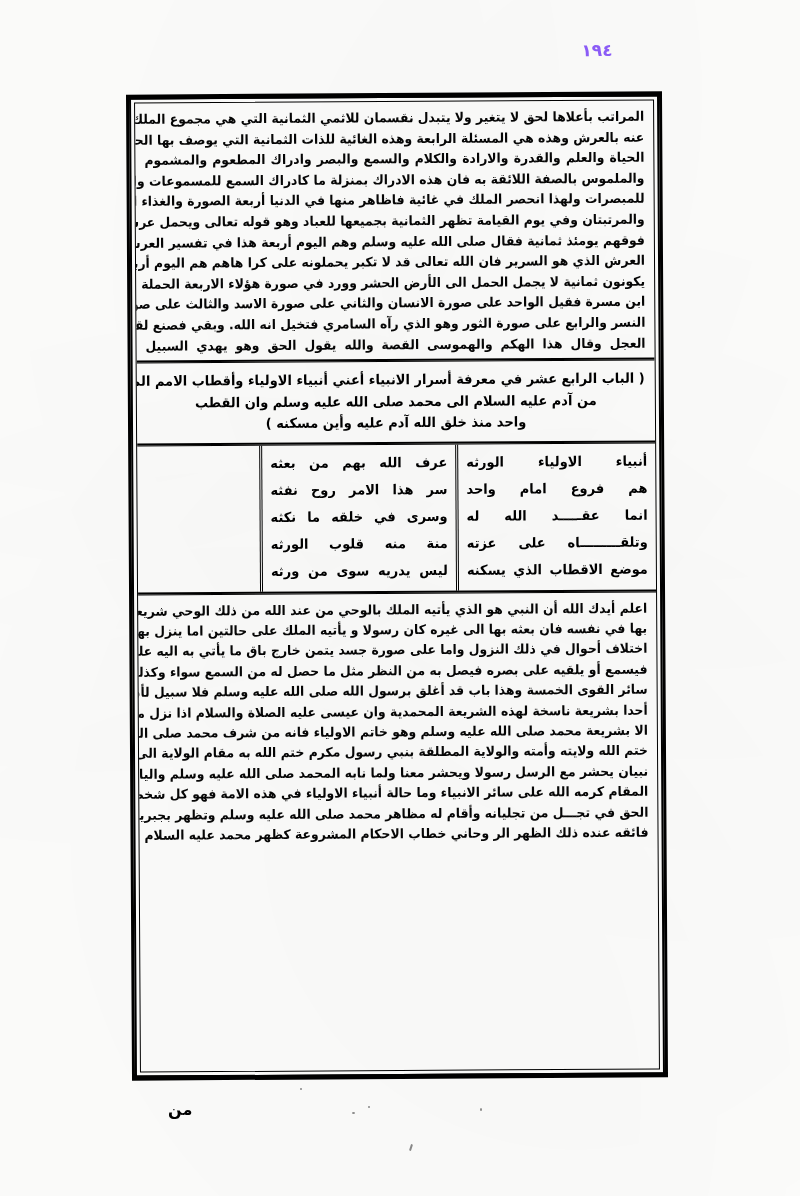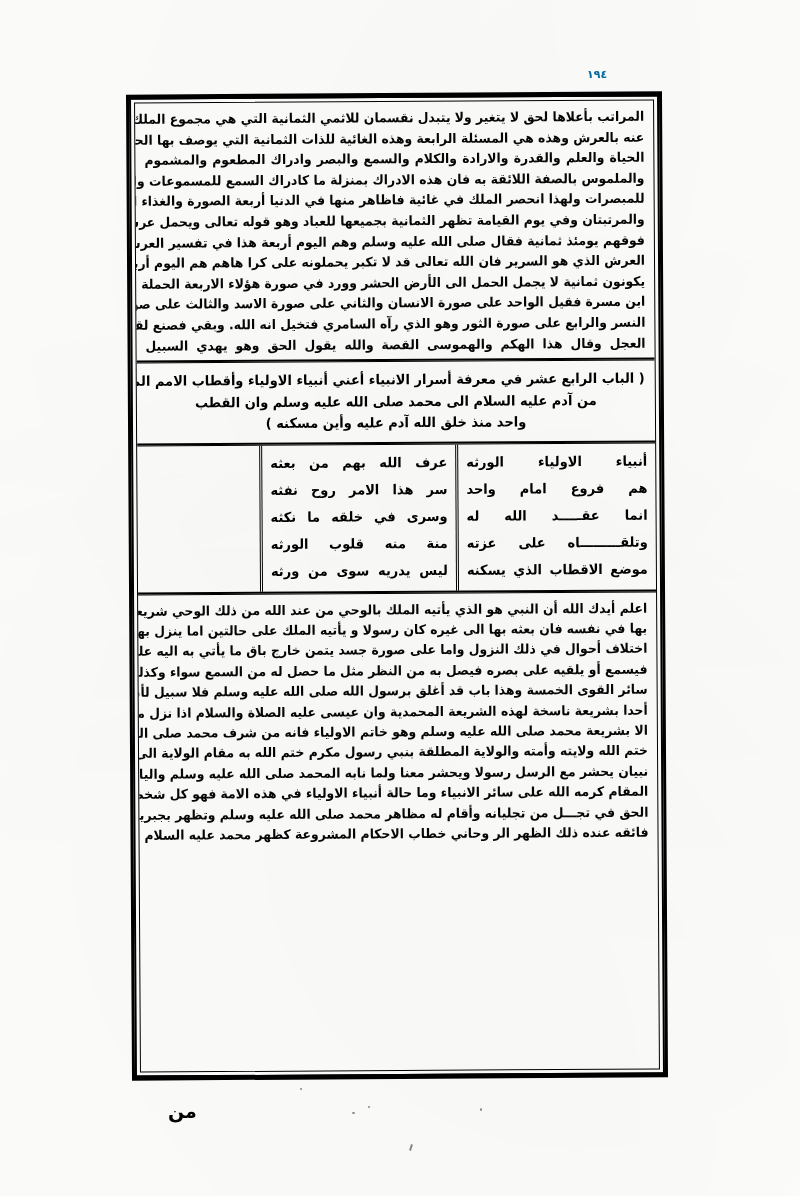--- a/index.html
+++ b/index.html
@@ -31,28 +31,28 @@
     background:
       radial-gradient(circle at 12% 8%,  rgba(0,0,0,.022) 0 28%, transparent 60%),
       radial-gradient(circle at 88% 22%, rgba(0,0,0,.018) 0 24%, transparent 62%),
       radial-gradient(circle at 30% 92%, rgba(0,0,0,.025) 0 30%, transparent 66%),
       radial-gradient(circle at 72% 70%, rgba(0,0,0,.015) 0 26%, transparent 64%);
   }
 
   
   .folio-number {
     position: absolute;
-    top: 68px;
+    top: 40px;
     left: 552px;
     width: 90px;
     text-align: center;
     font-family: "DejaVu Sans", sans-serif;
-    font-size: 11px;
-    font-weight: 700;
-    color: #0369a1;
+    font-size: 17px;
+    font-weight: 700;
+    color: #8b5cf6;
     letter-spacing: .5px;
     transform: rotate(-0.6deg);
   }
 
   
   .page-frame {
     position: absolute;
     top: 96px;
     left: 132px;
     width: 530px;
@@ -178,21 +178,21 @@
     transform: scaleY(1.05);
     transform-origin: right center;
   }
 
   
   .catchword {
     position: absolute;
     top: 1100px;
     left: 168px;
     font-family: "DejaVu Sans", sans-serif;
-    font-size: 19px;
+    font-size: 16px;
     font-weight: 700;
     color: #000;
     text-align: right;
   }
 
   
   .speck {
     position: absolute;
     background: #2b2b2b;
     border-radius: 50%;

